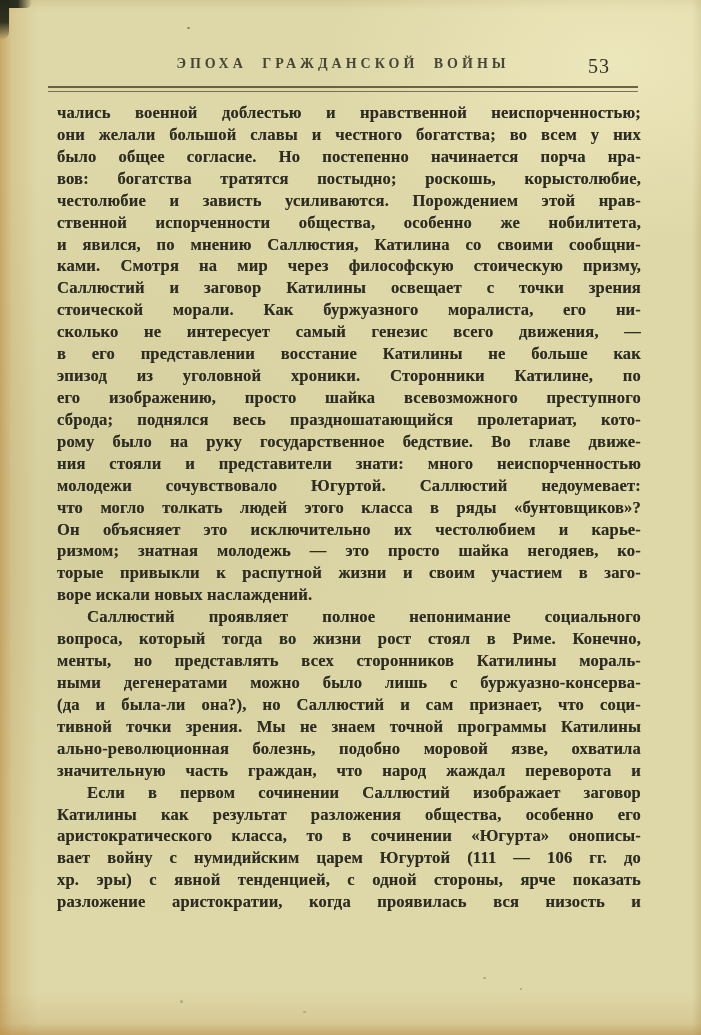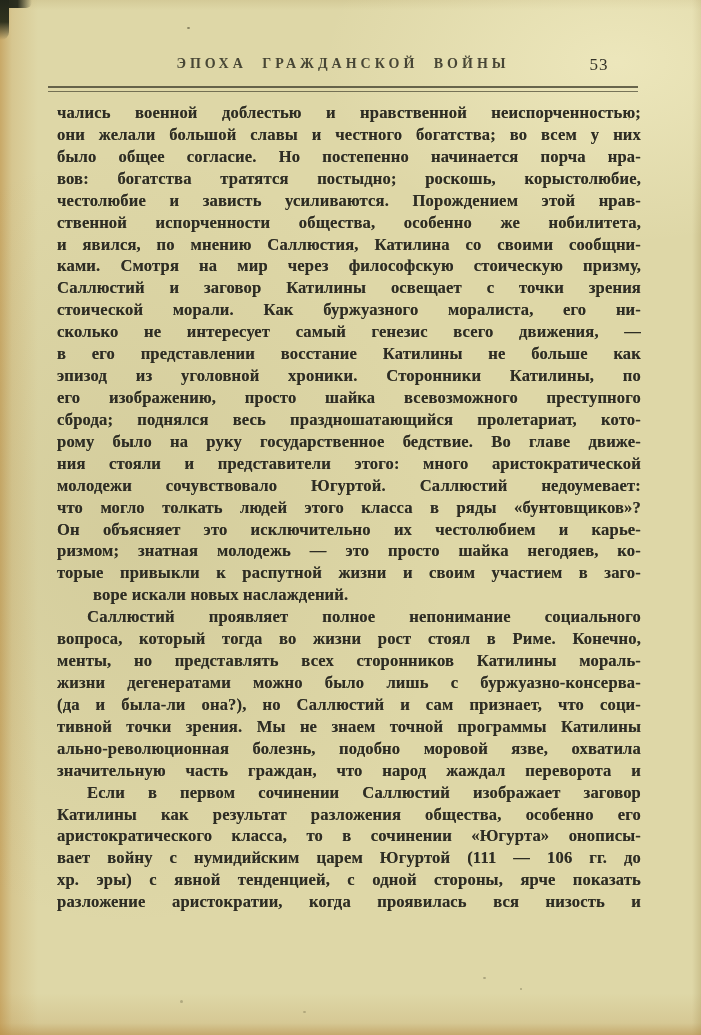--- a/index.html
+++ b/index.html
@@ -25,40 +25,40 @@
     background:linear-gradient(180deg,#22261a 0%,#30331f 55%,rgba(48,51,31,0) 100%);
     border-bottom-right-radius:8px;
   }
   .running-head{
     position:absolute;left:48px;top:56px;width:590px;text-align:center;
     font-size:14px;font-weight:bold;letter-spacing:4px;word-spacing:8px;
     color:#3b3a2c;opacity:0.92;
   }
   .page-number{
     position:absolute;left:560px;top:55px;width:78px;text-align:center;
-    font-size:17px;color:#343327;letter-spacing:1px;
+    font-size:20px;color:#343327;letter-spacing:1px;
   }
   .head-rule{
     position:absolute;left:48px;top:86px;width:590px;height:3px;
     border-top:2px solid rgba(72,70,50,0.80);
     border-bottom:1.5px solid rgba(72,70,50,0.70);
   }
   .text-block{
     position:absolute;left:57px;top:102px;width:584px;
     font-size:16.6px;line-height:21.93px;color:#2e2d24;
     letter-spacing:0.15px;
     text-shadow:0 0 0.6px rgba(46,45,36,0.55);
   }
   .line{
     text-align:justify;text-align-last:justify;
     height:21.93px;overflow:hidden;white-space:nowrap;font-weight:bold;
   }
   
   .line{white-space:normal;}
-  .line.pend{text-align-last:left;margin-left:36px;}
+  .line.pend{text-align-last:left;}
   .line.ind{padding-left:30px;}
   .speck{position:absolute;border-radius:50%;background:rgba(62,58,38,0.55);}
 </style>
 </head>
 <body>
 
 <div class="corner-top"></div>
 <div class="corner-left"></div>
 <div class="speck" style="left:187px;top:27px;width:3px;height:2px;"></div>
 <div class="speck" style="left:483px;top:977px;width:3px;height:2px;opacity:.6"></div>
@@ -78,37 +78,37 @@
     <div class="line">было общее согласие. Но постепенно начинается порча нра-</div>
     <div class="line">вов: богатства тратятся постыдно; роскошь, корыстолюбие,</div>
     <div class="line">честолюбие и зависть усиливаются. Порождением этой нрав-</div>
     <div class="line">ственной испорченности общества, особенно же нобилитета,</div>
     <div class="line">и явился, по мнению Саллюстия, Катилина со своими сообщни-</div>
     <div class="line">ками. Смотря на мир через философскую стоическую призму,</div>
     <div class="line">Саллюстий и заговор Катилины освещает с точки зрения</div>
     <div class="line">стоической морали. Как буржуазного моралиста, его ни-</div>
     <div class="line">сколько не интересует самый генезис всего движения, —</div>
     <div class="line">в его представлении восстание Катилины не больше как</div>
-    <div class="line">эпизод из уголовной хроники. Сторонники Катилины, по</div>
+    <div class="line">эпизод из уголовной хроники. Сторонники Катилине, по</div>
     <div class="line">его изображению, просто шайка всевозможного преступного</div>
     <div class="line">сброда; поднялся весь праздношатающийся пролетариат, кото-</div>
     <div class="line">рому было на руку государственное бедствие. Во главе движе-</div>
-    <div class="line">ния стояли и представители этого: много аристократической</div>
+    <div class="line">ния стояли и представители знати: много неиспорченностью</div>
     <div class="line">молодежи сочувствовало Югуртой. Саллюстий недоумевает:</div>
     <div class="line">что могло толкать людей этого класса в ряды «бунтовщиков»?</div>
     <div class="line">Он объясняет это исключительно их честолюбием и карье-</div>
     <div class="line">ризмом; знатная молодежь — это просто шайка негодяев, ко-</div>
     <div class="line">торые привыкли к распутной жизни и своим участием в заго-</div>
     <div class="line pend">воре искали новых наслаждений.</div>
   </div>
   <div>
     <div class="line ind">Саллюстий проявляет полное непонимание социального</div>
     <div class="line">вопроса, который тогда во жизни рост стоял в Риме. Конечно,</div>
     <div class="line">менты, но представлять всех сторонников Катилины мораль-</div>
-    <div class="line">жизни дегенератами можно было лишь с буржуазно-консерва-</div>
+    <div class="line">ными дегенератами можно было лишь с буржуазно-консерва-</div>
     <div class="line">(да и была-ли она?), но Саллюстий и сам признает, что соци-</div>
     <div class="line">тивной точки зрения. Мы не знаем точной программы Катилины</div>
     <div class="line">ально-революционная болезнь, подобно моровой язве, охватила</div>
     <div class="line">значительную часть граждан, что народ жаждал переворота и</div>
   </div>
   <div>
     <div class="line ind">Если в первом сочинении Саллюстий изображает заговор</div>
     <div class="line">Катилины как результат разложения общества, особенно его</div>
     <div class="line">аристократического класса, то в сочинении «Югурта» онописы-</div>
     <div class="line">вает войну с нумидийским царем Югуртой (111 — 106 гг. до</div>

